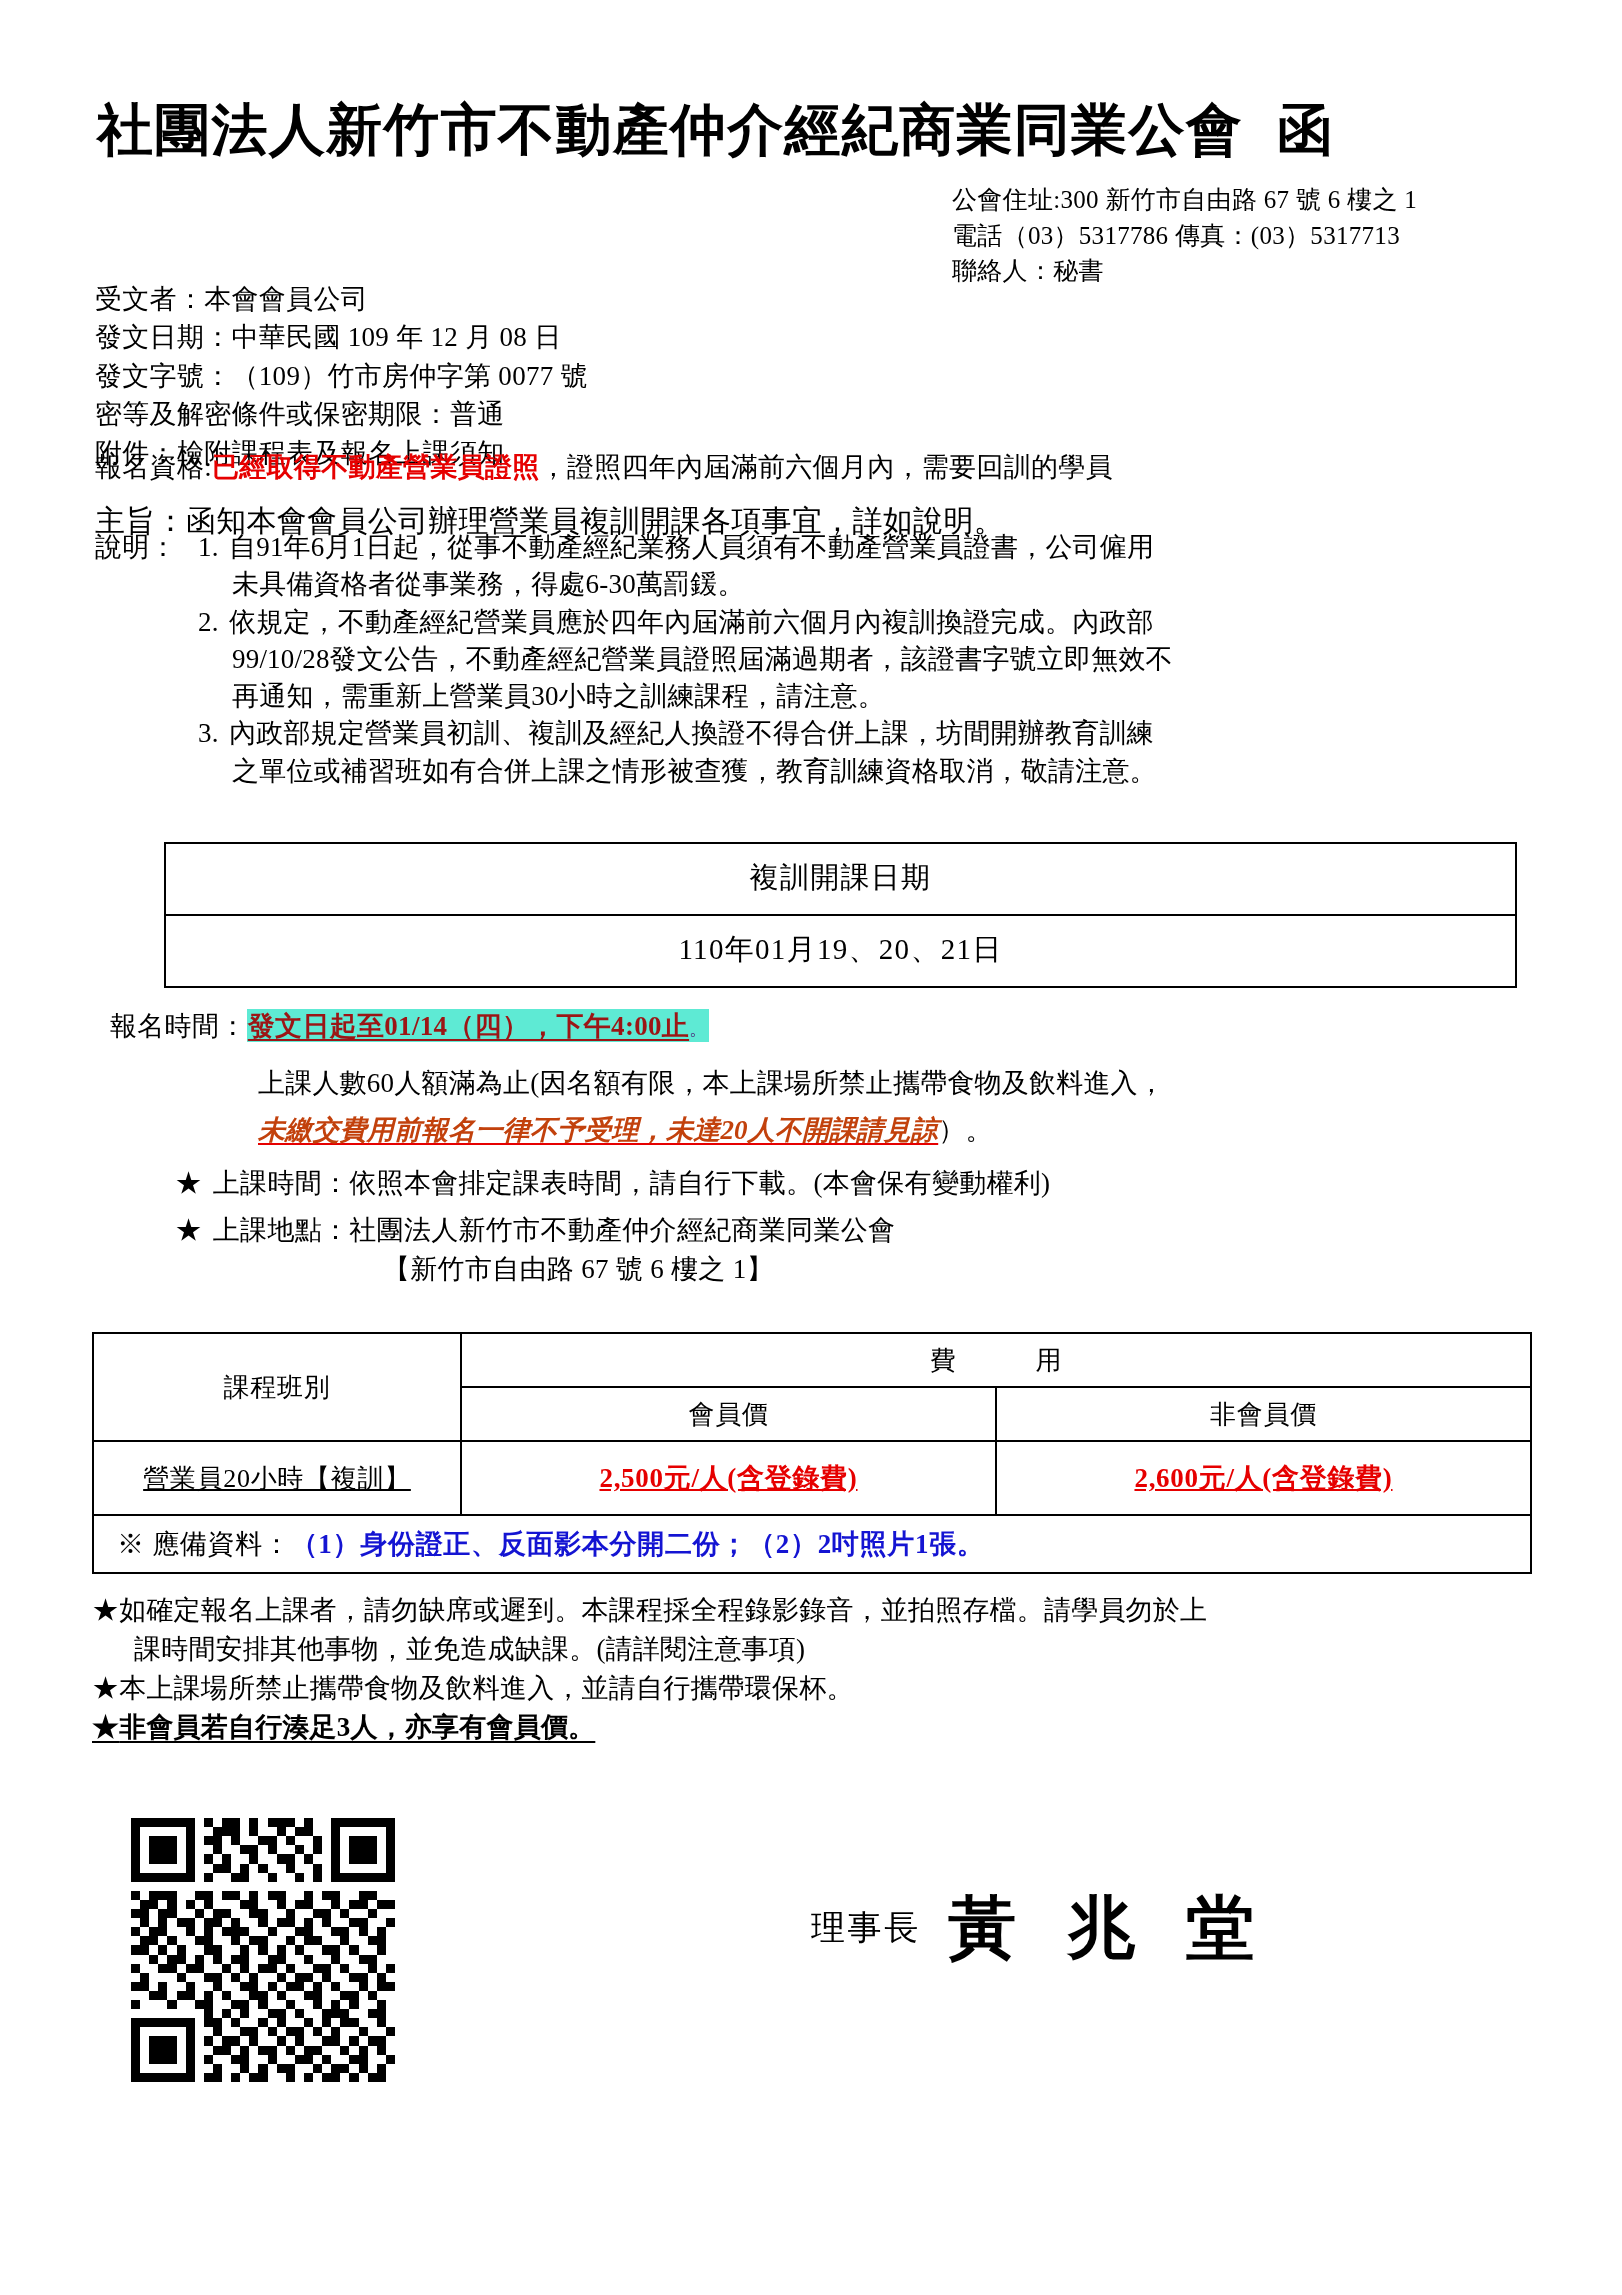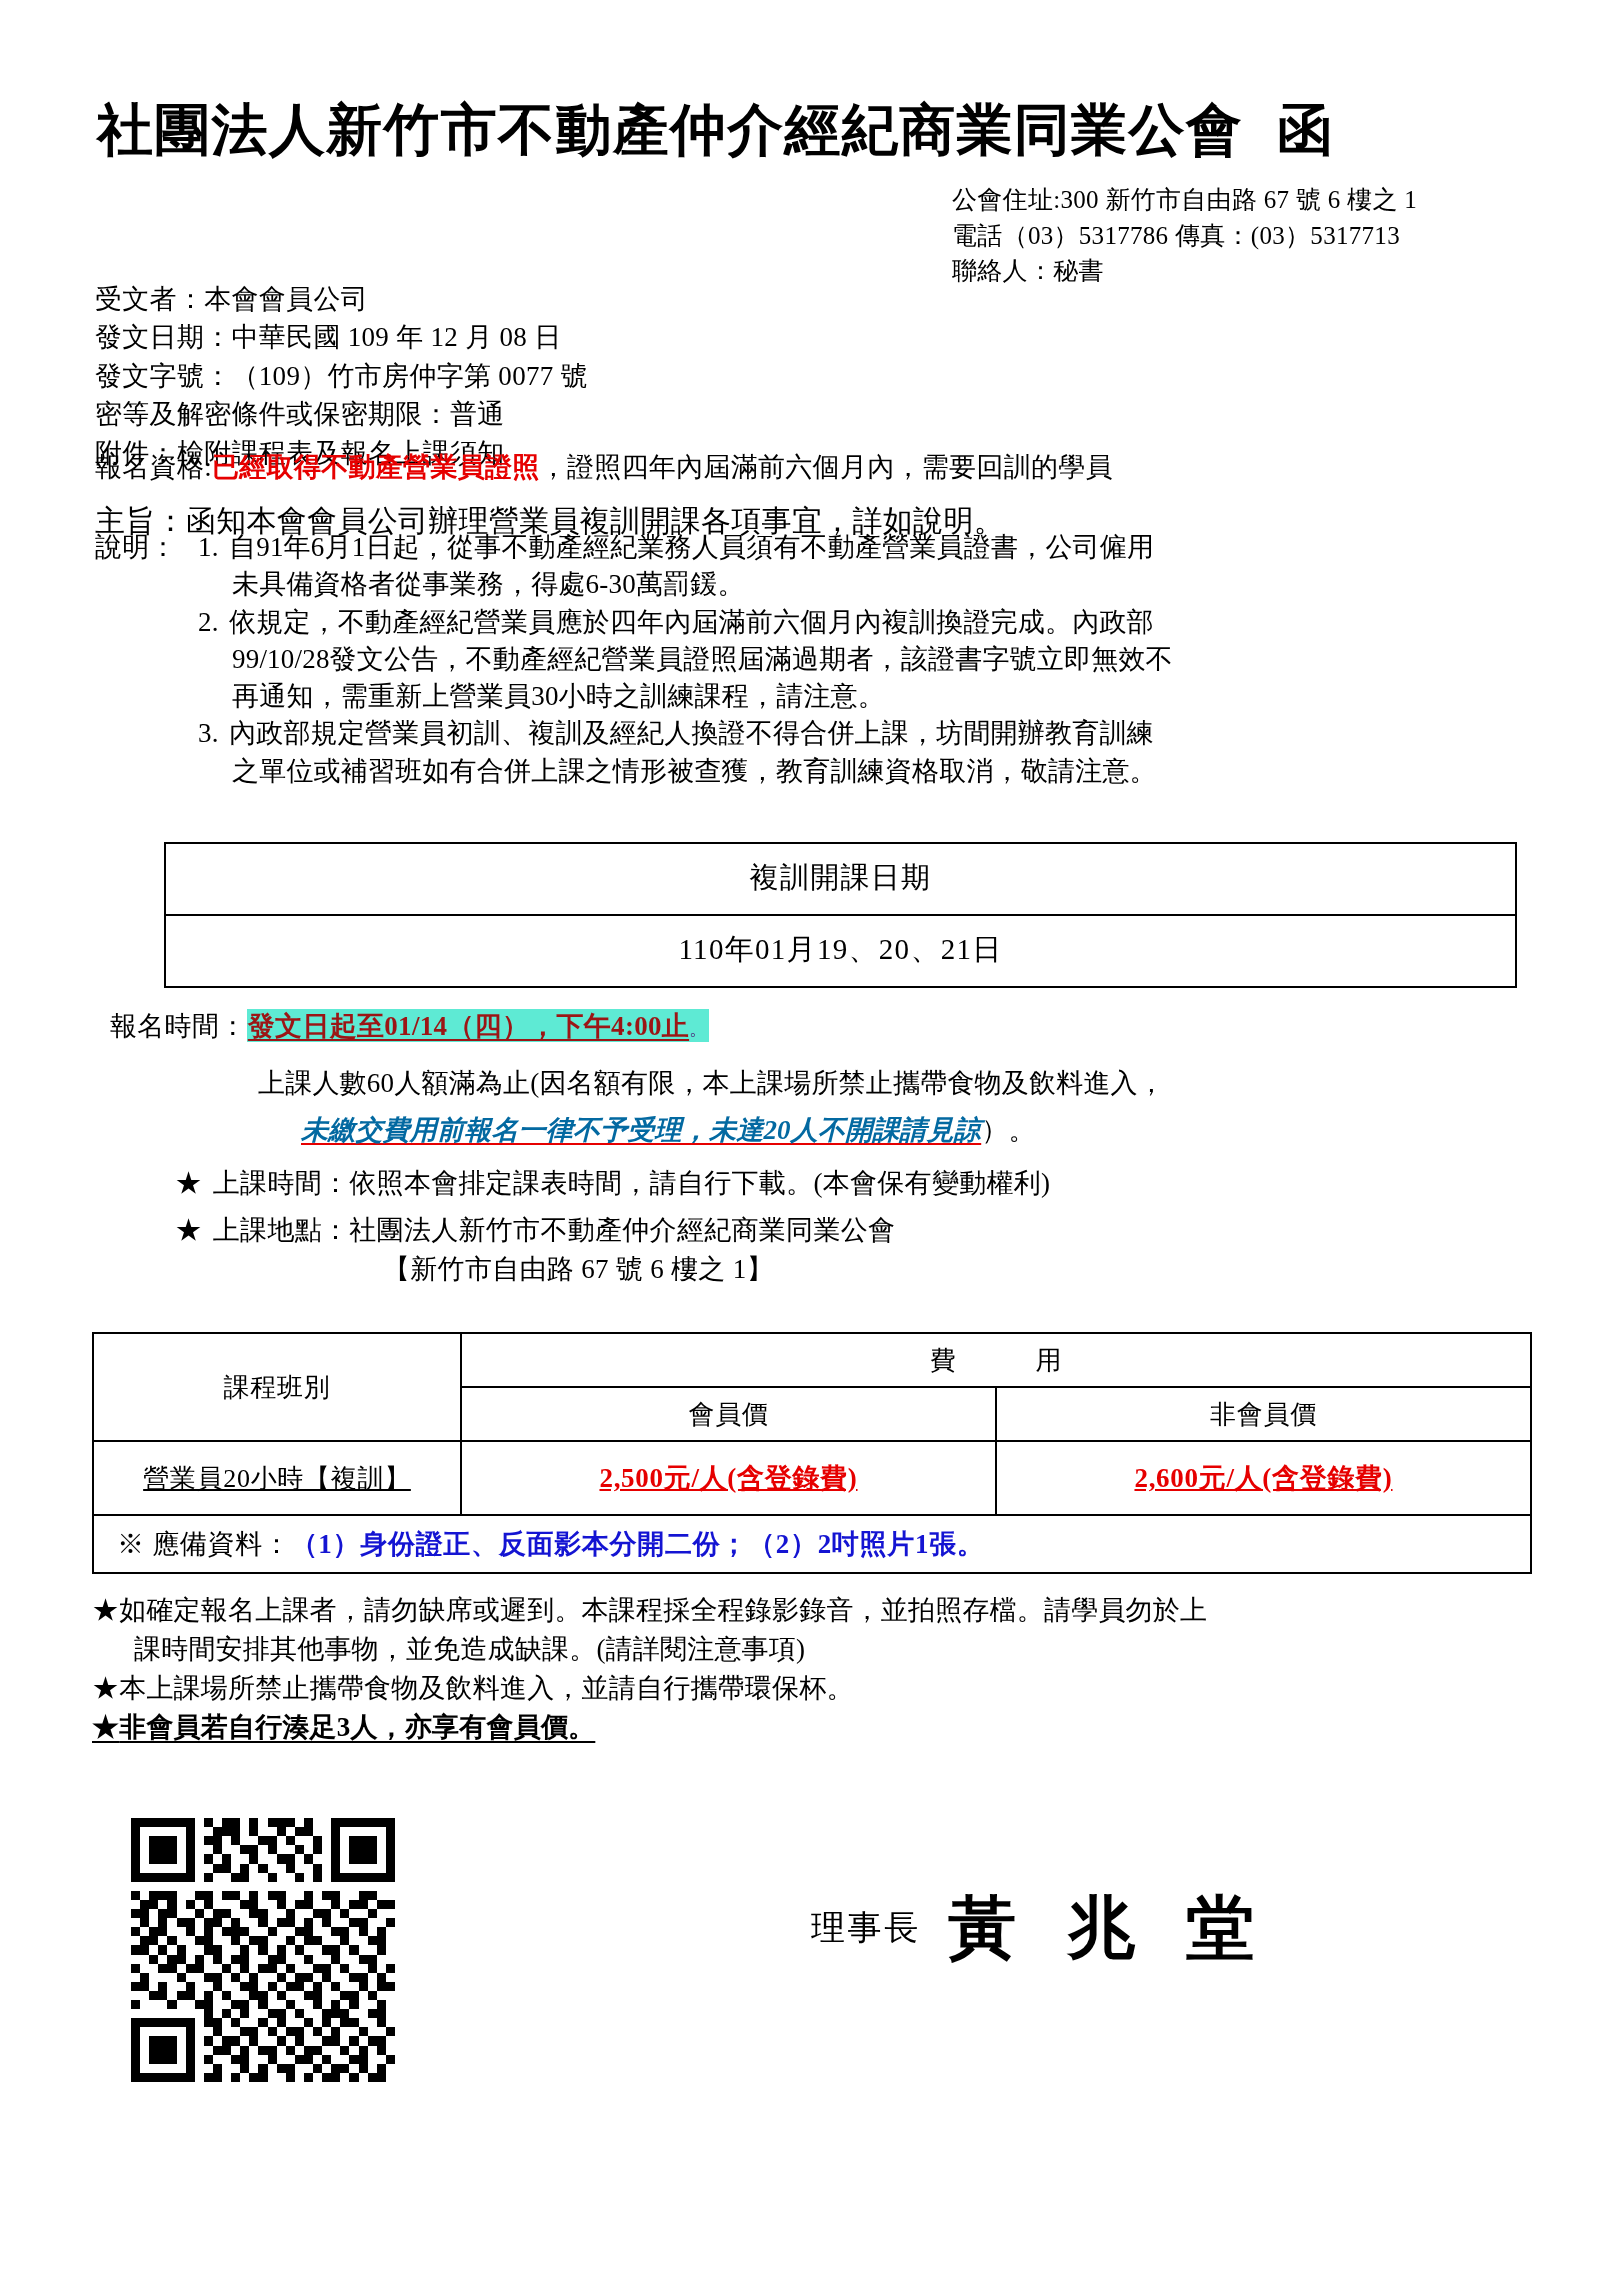--- a/index.html
+++ b/index.html
@@ -172,27 +172,26 @@
   }
   .cap-line2 {
     position: absolute;
     left: 258px;
     top: 1112px;
     font-size: 27px;
     letter-spacing: 0.2px;
     white-space: nowrap;
   }
   .cap-line2 .warn {
-    color: #0369a1;
+    color: #c2410c;
     font-weight: bold;
     font-style: italic;
     text-decoration: underline;
     text-decoration-color: #e60000;
     text-underline-offset: 3.9px;
-    margin-left: 43px;
   }
 
   
   .star-line {
     position: absolute;
     font-size: 27px;
     letter-spacing: 0.3px;
     white-space: nowrap;
   }
   .star-line .star { margin-right: 10.5px; }

